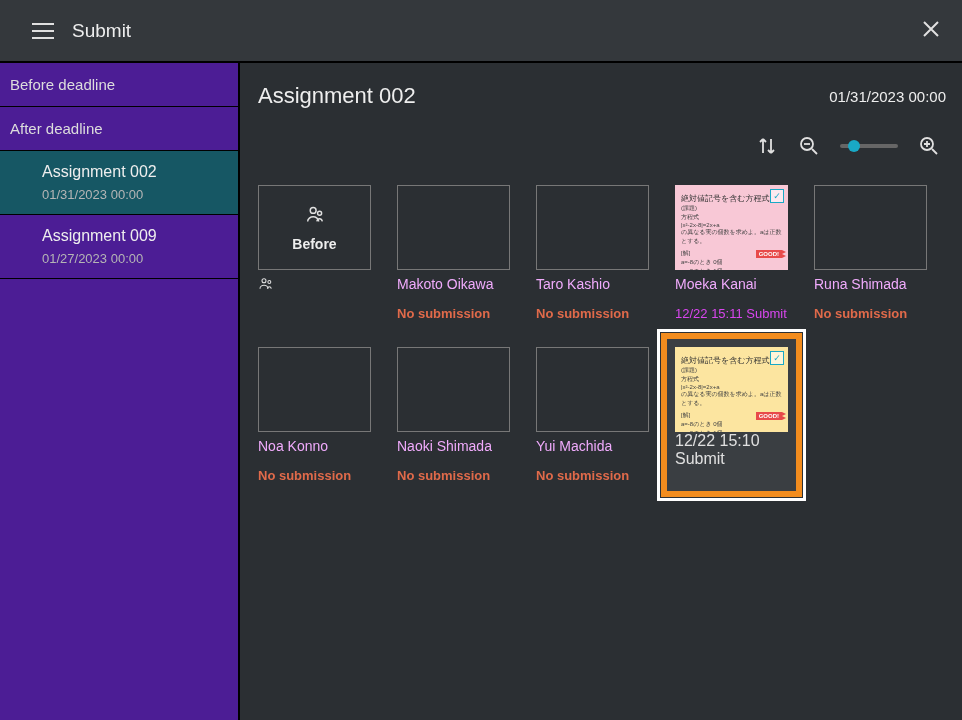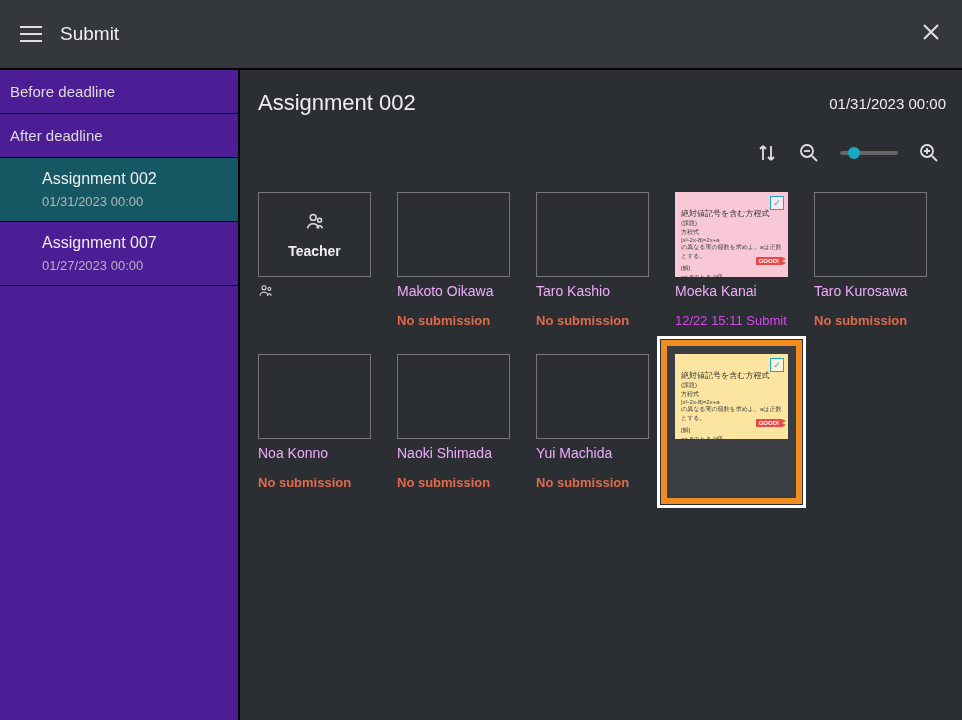--- a/index.html
+++ b/index.html
@@ -6,25 +6,25 @@
   body {
     width: 962px;
     height: 720px;
     background: #2b2f33;
     font-family: -apple-system, BlinkMacSystemFont, "Segoe UI", Arial, sans-serif;
     color: #e0e0e0;
     overflow: hidden;
     position: relative;
   }
   .topbar {
-    height: 70px;
+    height: 63px;
     background: #34383c;
     display: flex;
     align-items: center;
-    padding: 0 15px 0 20px;
+    padding: 0 15px 0 32px;
     border-bottom: 2px solid #000;
   }
   .hamburger { width: 22px; height: 16px; display: flex; flex-direction: column; justify-content: space-between; cursor: pointer; }
   .hamburger span { display:block; height:2px; background:#e0e0e0; }
   .app-title { font-size: 19px; margin-left: 18px; color:#eee; font-weight:400;}
   .topbar .spacer { flex:1; }
   .close-btn { font-size: 24px; cursor:pointer; color:#e0e0e0; padding:6px;}
   .body-area { display:flex; height: calc(100% - 55px);}
   .sidebar {
     width: 240px;
@@ -64,21 +64,21 @@
     display:flex; flex-direction:column; align-items:center; justify-content:center;
     position:relative;
   }
   .thumb.teacher { text-align:center; color:#eee;}
   .thumb.teacher .teacher-icon{ margin-bottom:6px;}
   .thumb.teacher .teacher-label{ font-size:14px; font-weight:600;}
   .thumb.submitted { border:none; padding:0; overflow:hidden; background:#f8c8d6;}
   .thumb.submitted.yellow { background:#fce5a0;}
   .thumb.submitted .doc {
     position:absolute; inset:0;
-    padding:16px 6px;
+    padding:8px 6px;
     font-size:6px;
     color:#444;
     font-family: Arial, sans-serif;
   }
   .thumb.submitted .doc .jp-title{ font-size:8px; color:#333; }
   .thumb.submitted .check-badge{
     position:absolute; top:4px; right:4px;
     width:14px; height:14px; border:1.5px solid #19a9c6;
     display:flex; align-items:center; justify-content:center; font-size:9px; color:#19a9c6;
     background:rgba(255,255,255,0.6);
@@ -138,21 +138,21 @@
 
 <div class="body-area">
   <div class="sidebar">
     <div class="section-header">Before deadline</div>
     <div class="section-header">After deadline</div>
     <div class="assignment-item active">
       <div class="a-title">Assignment 002</div>
       <div class="a-date">01/31/2023 00:00</div>
     </div>
     <div class="assignment-item">
-      <div class="a-title">Assignment 007</div>
+      <div class="a-title">Assignment 009</div>
       <div class="a-date">01/27/2023 00:00</div>
     </div>
   </div>
 
   <div class="main">
     <div class="main-header">
       <div class="page-title">Assignment 002</div>
       <div class="deadline-text">01/31/2023 00:00</div>
     </div>
 
@@ -187,21 +187,21 @@
       <div class="card teacher-card">
         <div class="thumb teacher">
           <div class="teacher-icon">
             <svg width="22" height="22" viewBox="0 0 24 24" fill="none" stroke="#e0e0e0" stroke-width="1.6">
               <circle cx="10" cy="7" r="3.2"></circle>
               <path d="M4 19c0-3 3-5 6-5s6 2 6 5"></path>
               <circle cx="17" cy="10" r="2.2"></circle>
               <path d="M14 19c.5-2 1.8-3 3-3s2.5 1 3 3"></path>
             </svg>
           </div>
-          <div class="teacher-label">Teacher</div>
+          <div class="teacher-label">Before</div>
         </div>
         <div class="name-row">
           <svg width="16" height="16" viewBox="0 0 24 24" fill="none" stroke="#e0e0e0" stroke-width="1.6">
             <circle cx="9" cy="7" r="3"></circle>
             <path d="M3 19c0-3 3-5 6-5s6 2 6 5"></path>
             <circle cx="17" cy="9" r="2.2"></circle>
             <path d="M14 19c.5-2 1.8-3 3-3s2.5 1 3 3"></path>
           </svg>
         </div>
       </div>
@@ -233,21 +233,21 @@
           </div>
           <div class="check-badge">✓</div>
           <div class="good-badge">GOOD!</div>
         </div>
         <div class="name">Moeka Kanai</div>
         <div class="status sub">12/22 15:11 Submit</div>
       </div>
 
       <div class="card">
         <div class="thumb"></div>
-        <div class="name">Taro Kurosawa</div>
+        <div class="name">Runa Shimada</div>
         <div class="status nosub">No submission</div>
       </div>
 
       <div class="card">
         <div class="thumb"></div>
         <div class="name">Noa Konno</div>
         <div class="status nosub">No submission</div>
       </div>
 
       <div class="card">
@@ -271,17 +271,18 @@
             <div>|x²-2x-8|=2x+a</div>
             <div>の異なる実の個数を求めよ。aは正数とする。</div>
             <div style="margin-top:3px;">[解]</div>
             <div>a=-8のとき 0個</div>
             <div>a=-8のとき 1個</div>
 
           </div>
           <div class="check-badge">✓</div>
           <div class="good-badge">GOOD!</div>
         </div>
+        <div class="status sub">12/22 15:10 Submit</div>
       </div>
 
     </div>
   </div>
 </div>
 
 </body></html>

